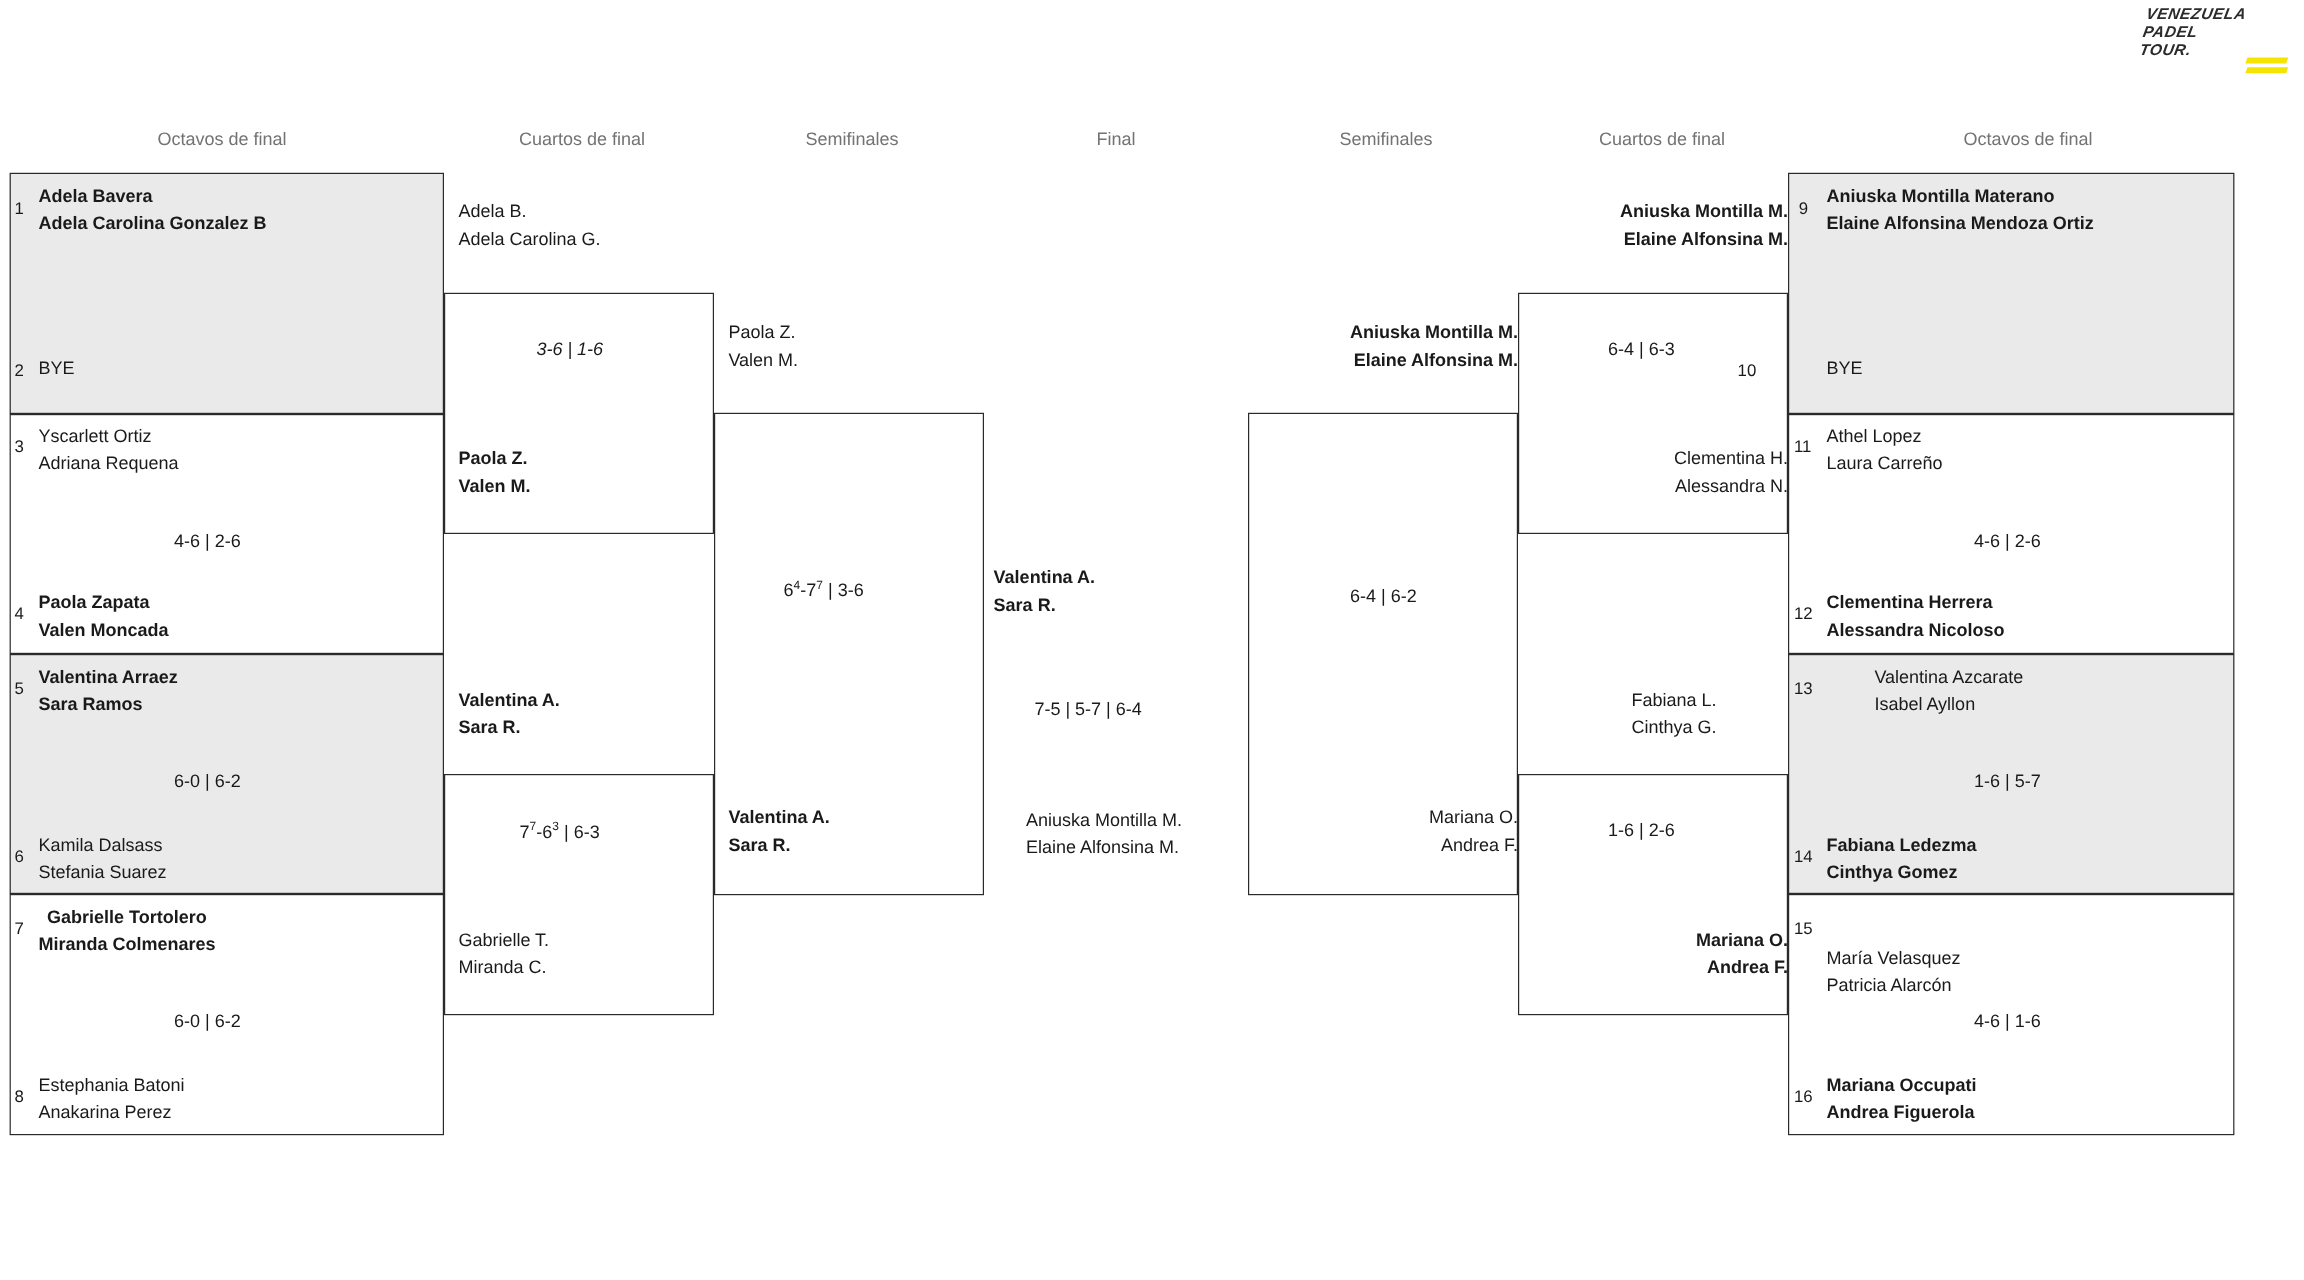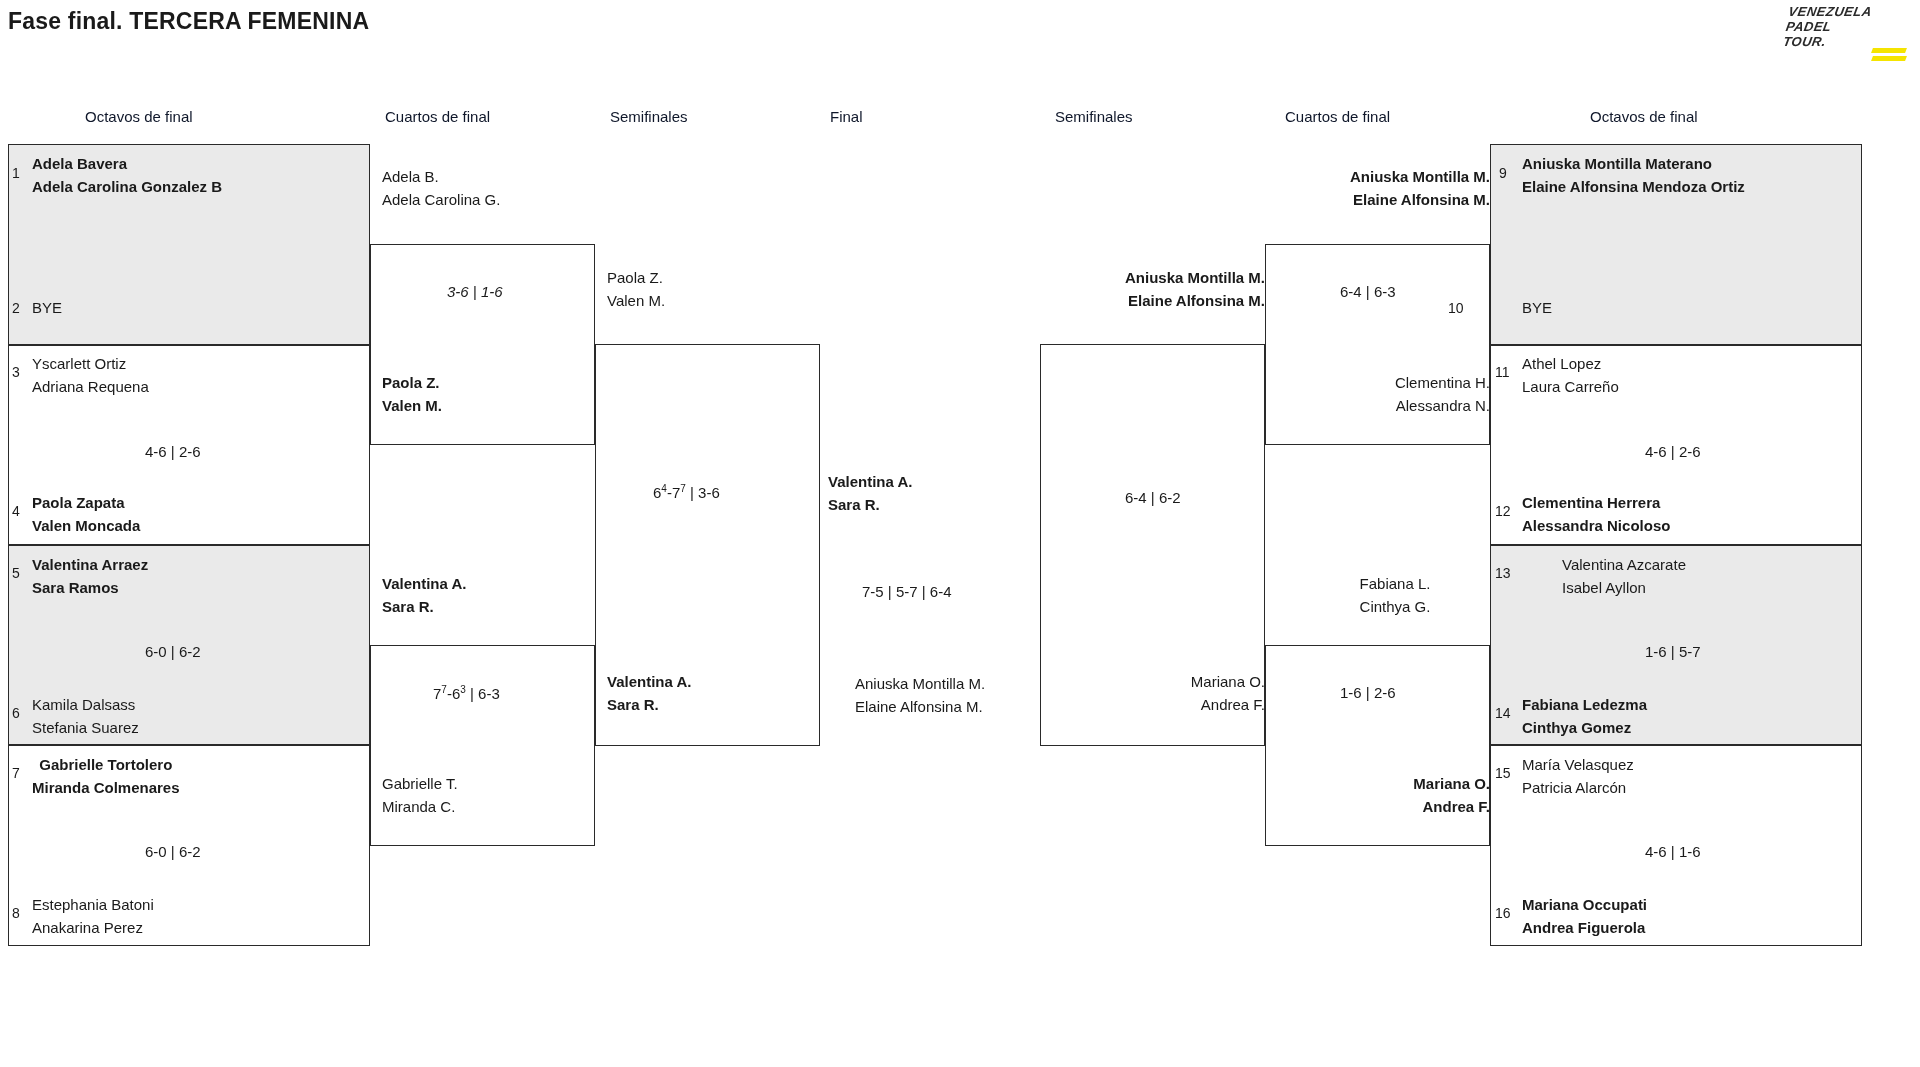--- a/index.html
+++ b/index.html
@@ -23,40 +23,39 @@
     font-weight:bold;font-style:italic;
     font-size:13px;line-height:15px;color:#2b2b2b;
     letter-spacing:.5px;
   }
   #logo .bars{position:absolute;right:0;bottom:2px;}
   #logo .bar{height:5px;background:#f5e400;margin-bottom:3px;}
 
   
   .round-title{
     position:absolute;top:108px;
-    font-size:15px;color:#0f172a;text-align:left;
+    font-size:15px;color:#737373;text-align:center;
     width:200px;
   }
 
   
   .box{position:absolute;box-sizing:border-box;border:1.5px solid #2a2a2a;background:#ffffff;}
   .box.shade{background:#eaeaea;}
 
   .seed{position:absolute;font-size:14px;color:#1a1a1a;}
   .names{position:absolute;font-size:15px;line-height:23px;white-space:nowrap;}
   .names.bold{font-weight:bold;}
   .score{position:absolute;font-size:15px;white-space:nowrap;}
   .score sup{font-size:10px;vertical-align:super;}
   .bye{position:absolute;font-size:15px;}
 </style>
 </head>
 <body>
 
 <div id="header">
-  <div class="line2">Fase final. TERCERA FEMENINA</div>
 </div>
 
 <div id="logo">
   <div class="txt" style="transform:skewX(-10deg);">
     <div>VENEZUELA</div>
     <div>PADEL</div>
     <div>TOUR.</div>
   </div>
   <div class="bars">
     <div class="bar" style="width:34px;transform:skewX(-20deg);"></div>
@@ -230,21 +229,21 @@
   <div>Isabel Ayllon</div>
 </div>
 <div class="score" style="left:1645px;top:643px;">1-6 | 5-7</div>
 <div class="seed" style="left:1495px;top:705px;">14</div>
 <div class="names bold" style="left:1522px;top:693px;">
   <div>Fabiana Ledezma</div>
   <div>Cinthya Gomez</div>
 </div>
 
 <div class="seed" style="left:1495px;top:765px;">15</div>
-<div class="names" style="left:1522px;top:753px;">
+<div class="names" style="left:1522px;top:787px;">
   <div>María Velasquez</div>
   <div>Patricia Alarcón</div>
 </div>
 <div class="score" style="left:1645px;top:843px;">4-6 | 1-6</div>
 <div class="seed" style="left:1495px;top:905px;">16</div>
 <div class="names bold" style="left:1522px;top:893px;">
   <div>Mariana Occupati</div>
   <div>Andrea Figuerola</div>
 </div>
 

